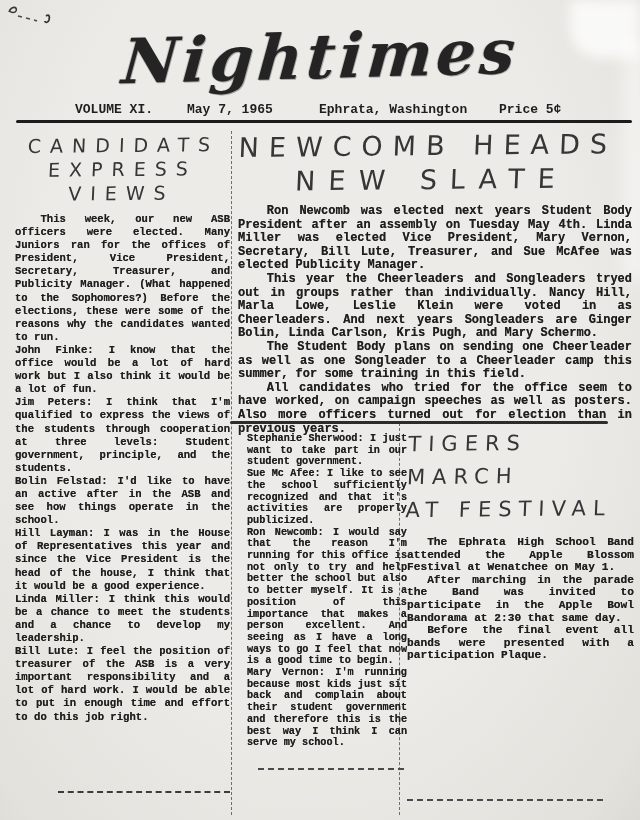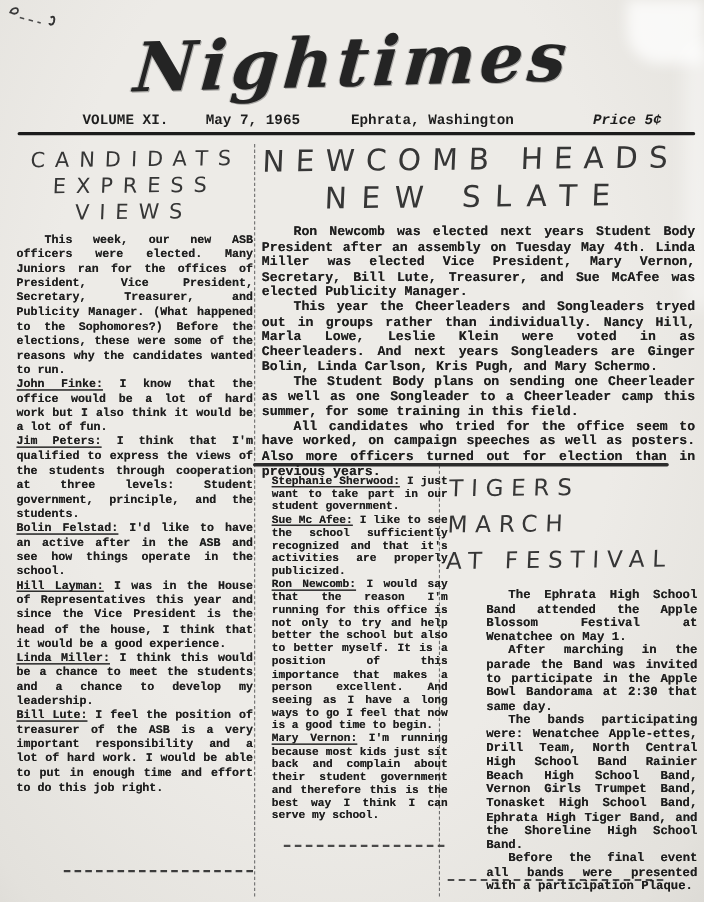--- a/index.html
+++ b/index.html
@@ -19,45 +19,45 @@
     font-family:"DejaVu Serif","Liberation Serif",serif;
     font-style:italic;font-weight:bold;font-size:62px;line-height:1;
     letter-spacing:4px;color:#242424;transform:rotate(-1.5deg) skewX(-6deg);
     text-shadow:1px 1px 0 rgba(40,40,40,.35), -1px 0 0 rgba(40,40,40,.2);
   }
   .dateline{position:absolute;top:102px;left:0;width:100%;height:18px;font-weight:700;font-size:13px;margin-left:11px;}
   .dateline span{position:absolute;white-space:nowrap;}
   .dl-volume{left:64px;}
   .dl-date{left:176px;}
   .dl-city{left:308px;text-align:center;}
-  .dl-price{left:528px;font-style:italic;}
+  .dl-price{left:488px;}
   .masthead-rule{position:absolute;left:16px;top:120px;width:616px;height:3px;background:#1c1c1c;border-radius:2px;}
 
   
   .hand{font-family:"DejaVu Sans","Liberation Sans",sans-serif;font-weight:400;color:#363636;transform:skewX(-3deg) rotate(-.6deg);}
   .left-head{ text-align:center;margin:2px 0 8px 0;}
   .left-head div{font-size:19px;letter-spacing:9px;line-height:24px;}
   .main-head{margin:0 0 8px 0;}
   .main-head .l1{font-size:27px;letter-spacing:10px;line-height:34px;}
   .main-head .l2{font-size:27px;letter-spacing:13px;line-height:34px;padding-left:58px;}
   .right-head{margin:0 0 10px 0;}
   .right-head div{font-size:21px;letter-spacing:7px;line-height:33px;}
 
   
   .tw{font-weight:700;text-align:justify;text-shadow:0 0 .5px rgba(20,20,20,.7);}
   .tw p{margin:0;}
   .indent{text-indent:2.4em;}
   .entry{margin:0;}
-  .entry .nm{text-decoration:underline;text-underline-offset:2px;}
+  .entry .nm{text-underline-offset:2px;}
 
   #left-col{position:absolute;left:15px;top:131px;width:215px;font-size:10.6px;line-height:13.1px;}
   #main-art{position:absolute;left:238px;top:129px;width:394px;font-size:12px;line-height:13.6px;}
   #mid-col{position:absolute;left:247px;top:433px;width:160px;font-size:10.2px;line-height:11.7px;}
   #right-col{position:absolute;left:407px;top:427px;width:227px;font-size:11.2px;line-height:12.6px;}
-  #right-col .tw p{text-indent:1.8em;margin-left:35px;}
+  #right-col .tw p{text-indent:1.8em;}
 
   
   .vline1{position:absolute;left:231px;top:131px;height:684px;border-left:1.5px dashed #6d6d6d;}
   .vline2{position:absolute;left:399px;top:423px;height:392px;border-left:1.5px dashed #6d6d6d;}
   .mid-rule{position:absolute;left:230px;top:421px;width:378px;height:2.5px;background:#2c2c2c;border-radius:2px;}
   .dash-left{position:absolute;left:58px;top:791px;width:172px;border-top:2.5px dashed #3c3c3c;}
   .dash-mid{position:absolute;left:258px;top:768px;width:146px;border-top:2px dashed #4a4a4a;}
   .dash-right{position:absolute;left:407px;top:799px;width:196px;border-top:2px dashed #4a4a4a;}
   .scribble{position:absolute;left:6px;top:4px;}
 </style>
@@ -134,18 +134,17 @@
   </div>
 
   <div id="right-col">
     <div class="hand right-head">
       <div>TIGERS MARCH</div>
       <div>AT FESTIVAL</div>
     </div>
     <div class="tw">
       <p>The Ephrata High School Band attended the  Apple Blossom Festival at Wenatchee on May 1.</p>
       <p>After marching in the parade the Band was invited to participate in the Apple Bowl Bandorama at 2:30 that same day.</p>
-      <p>The bands participating were: Wenatchee Apple-ettes, Drill Team,  North Central High School Band Rainier Beach High School Band, Vernon Girls Trumpet Band, Tonasket High School Band, Ephrata High Tiger Band, and the Shoreline High School Band.</p>
       <p>Before the final event all bands were presented with a participation Plaque.</p>
     </div>
   </div>
 
 </div>
 
 </body></html>

